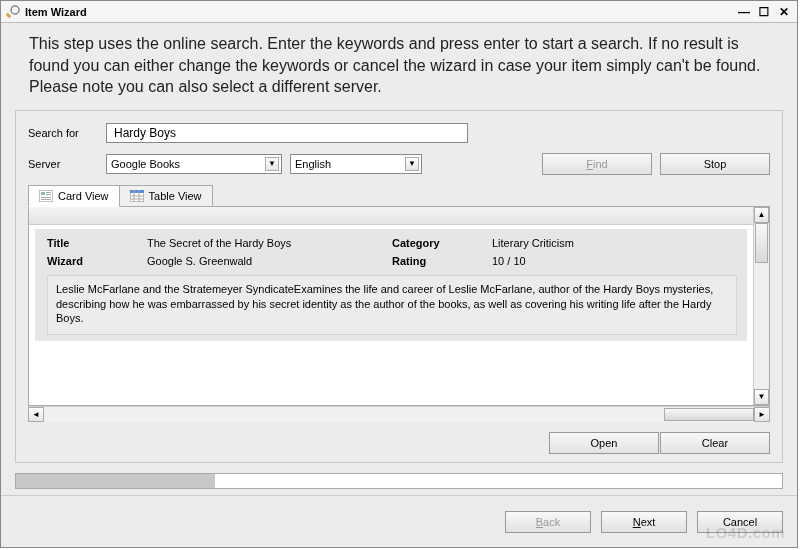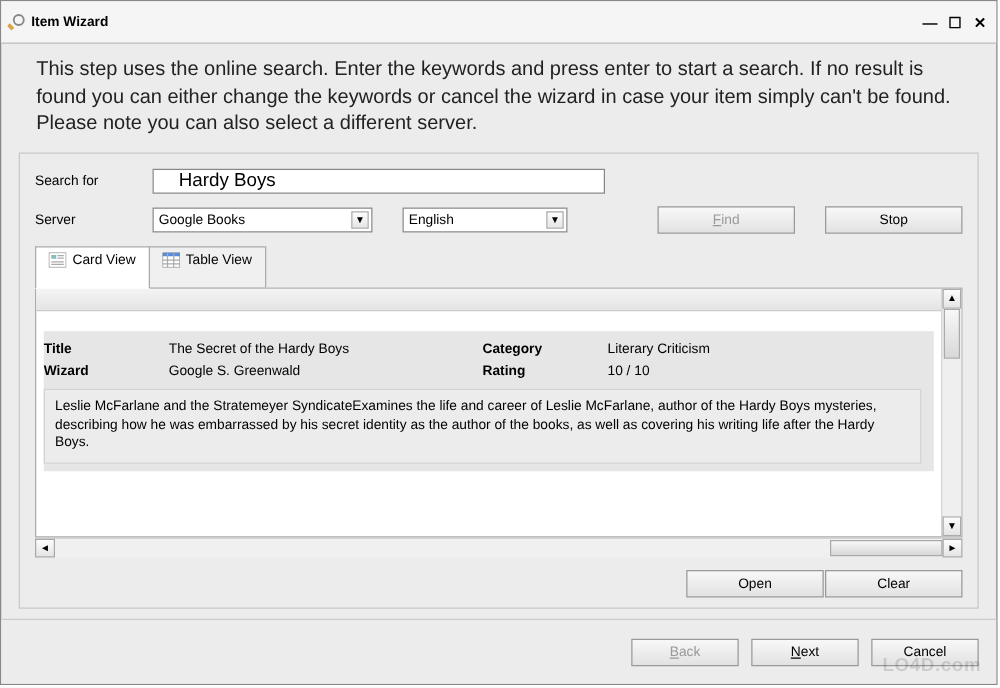--- a/index.html
+++ b/index.html
@@ -13,21 +13,21 @@
   position: relative;
 }
 .window {
   width: 798px;
   height: 548px;
   border: 1px solid #888;
   background: #ececec;
   position: relative;
 }
 .titlebar {
-  height: 34px;
+  height: 22px;
   background: #f5f5f5;
   border-bottom: 1px solid #bbb;
   display: flex;
   align-items: center;
   padding: 0 4px;
 }
 .titlebar-icon {
   width: 16px; height: 16px;
   margin-right: 4px;
   display: flex; align-items: center; justify-content: center;
@@ -49,32 +49,32 @@
 .inner-panel {
   margin: 6px 14px 0 14px;
   background: #ececec;
   border: 1px solid #c8c8c8;
   padding: 12px 12px 8px 12px;
 }
 .form-row {
   display: flex;
   align-items: center;
   margin-bottom: 10px;
-  gap: 24px;
+  gap: 8px;
 }
 .form-label {
   width: 70px;
   font-size: 11px;
 }
 .text-input {
   height: 20px;
   border: 1px solid #888;
   background: #fff;
-  padding: 0 20px;
-  font-size: 15px;
+  padding: 0 7px;
+  font-size: 12px;
   font-family: inherit;
 }
 .search-input { flex: 1; max-width: 362px; }
 .select-wrap {
   position: relative;
   height: 20px;
   border: 1px solid #888;
   background: #fff;
   display: flex;
   align-items: center;
@@ -103,21 +103,21 @@
 .btn:disabled, .btn.disabled {
   color: #999;
   cursor: default;
 }
 .tabs-row {
   display: flex;
   margin-top: 6px;
 }
 .tab {
   height: 22px;
-  padding: 16px 10px;
+  padding: 4px 10px;
   border: 1px solid #aaa;
   background: #f0f0f0;
   display: flex; align-items: flex-end;
   gap: 5px;
   font-size: 11px;
   cursor: pointer;
   position: relative;
 }
 .tab.active {
   background: #fff;
@@ -141,23 +141,23 @@
   flex: 1;
   overflow: hidden;
   position: relative;
 }
 .results-header-strip {
   height: 18px;
   background: linear-gradient(#f4f4f4,#e4e4e4);
   border-bottom: 1px solid #ccc;
 }
 .card {
-  margin: 16px 6px;
+  margin: 4px 6px;
   background: #e6e6e6;
-  padding: 8px 10px 6px 0;
+  padding: 8px 10px 6px 12px;
   font-size: 11px;
 }
 .card-grid {
   display: grid;
   grid-template-columns: 100px 1fr 100px 1fr;
   row-gap: 6px;
   margin-bottom: 8px;
 }
 .card-grid .lbl { font-weight: bold; }
 .card-desc {

